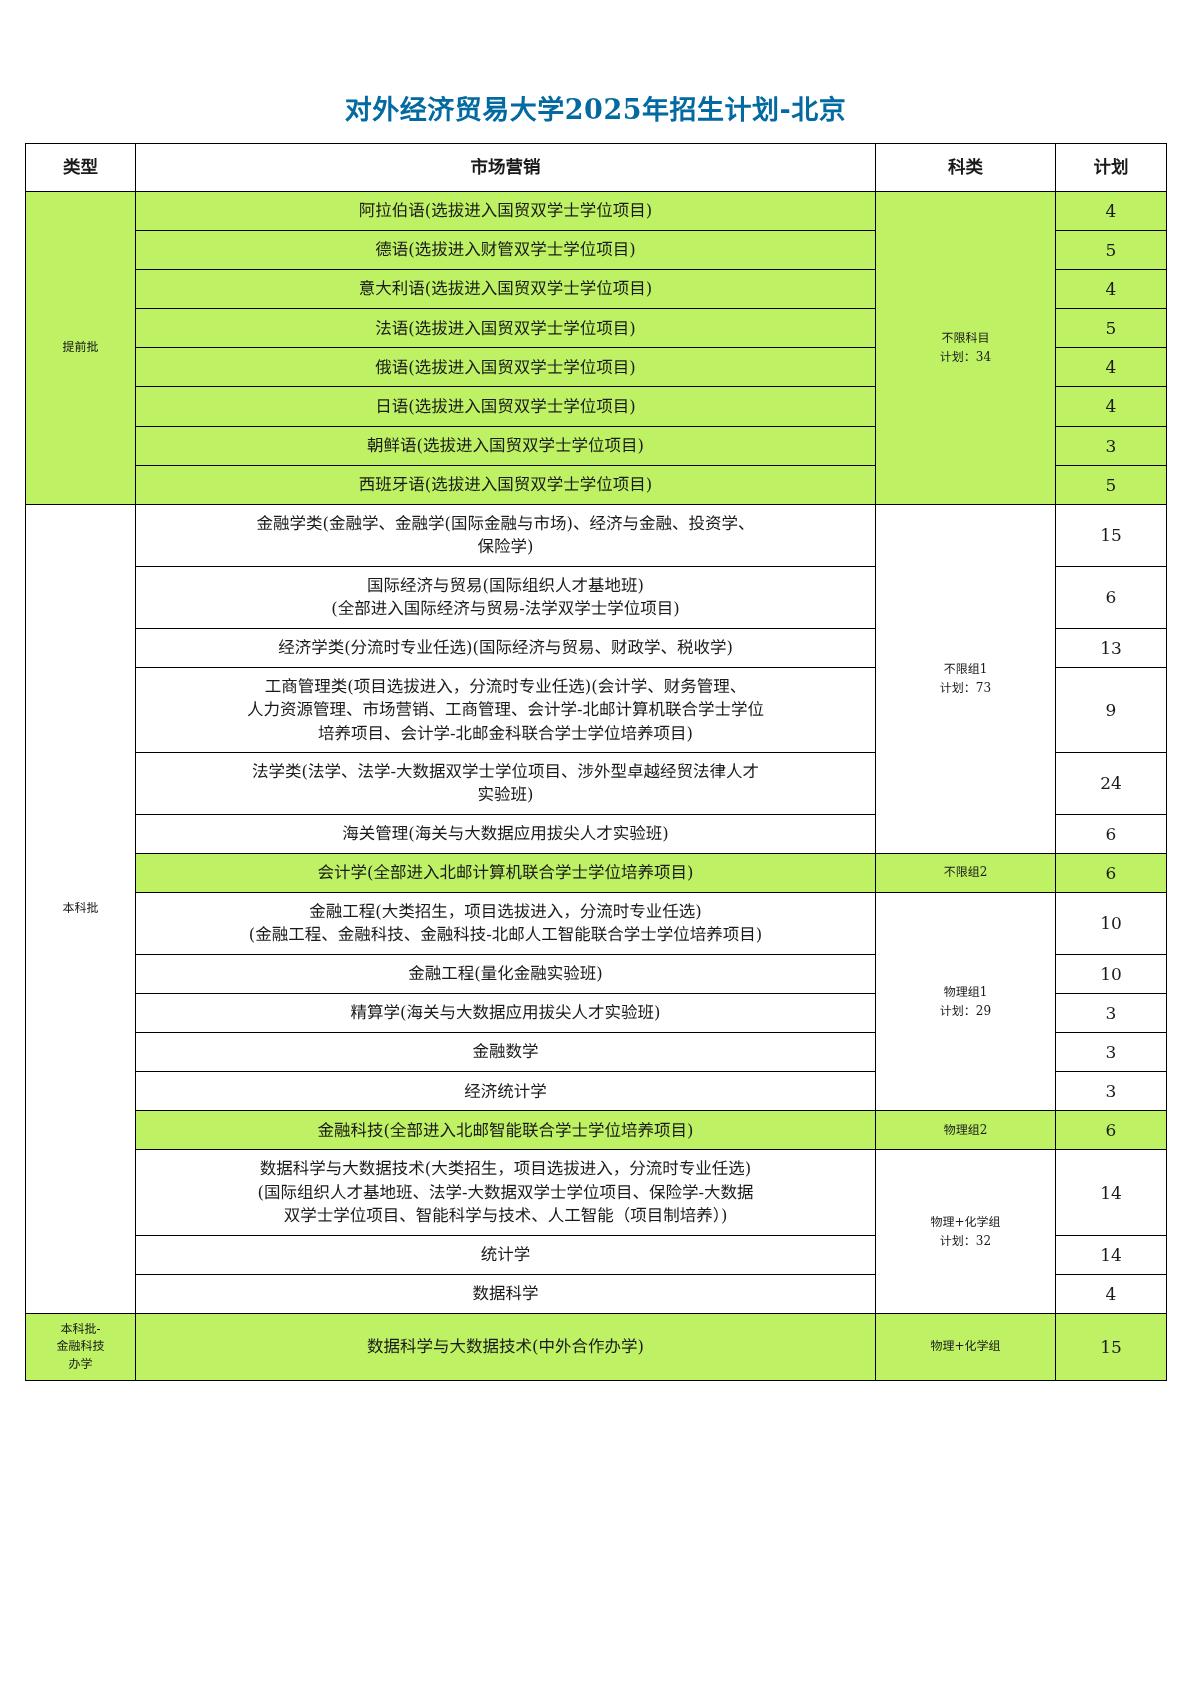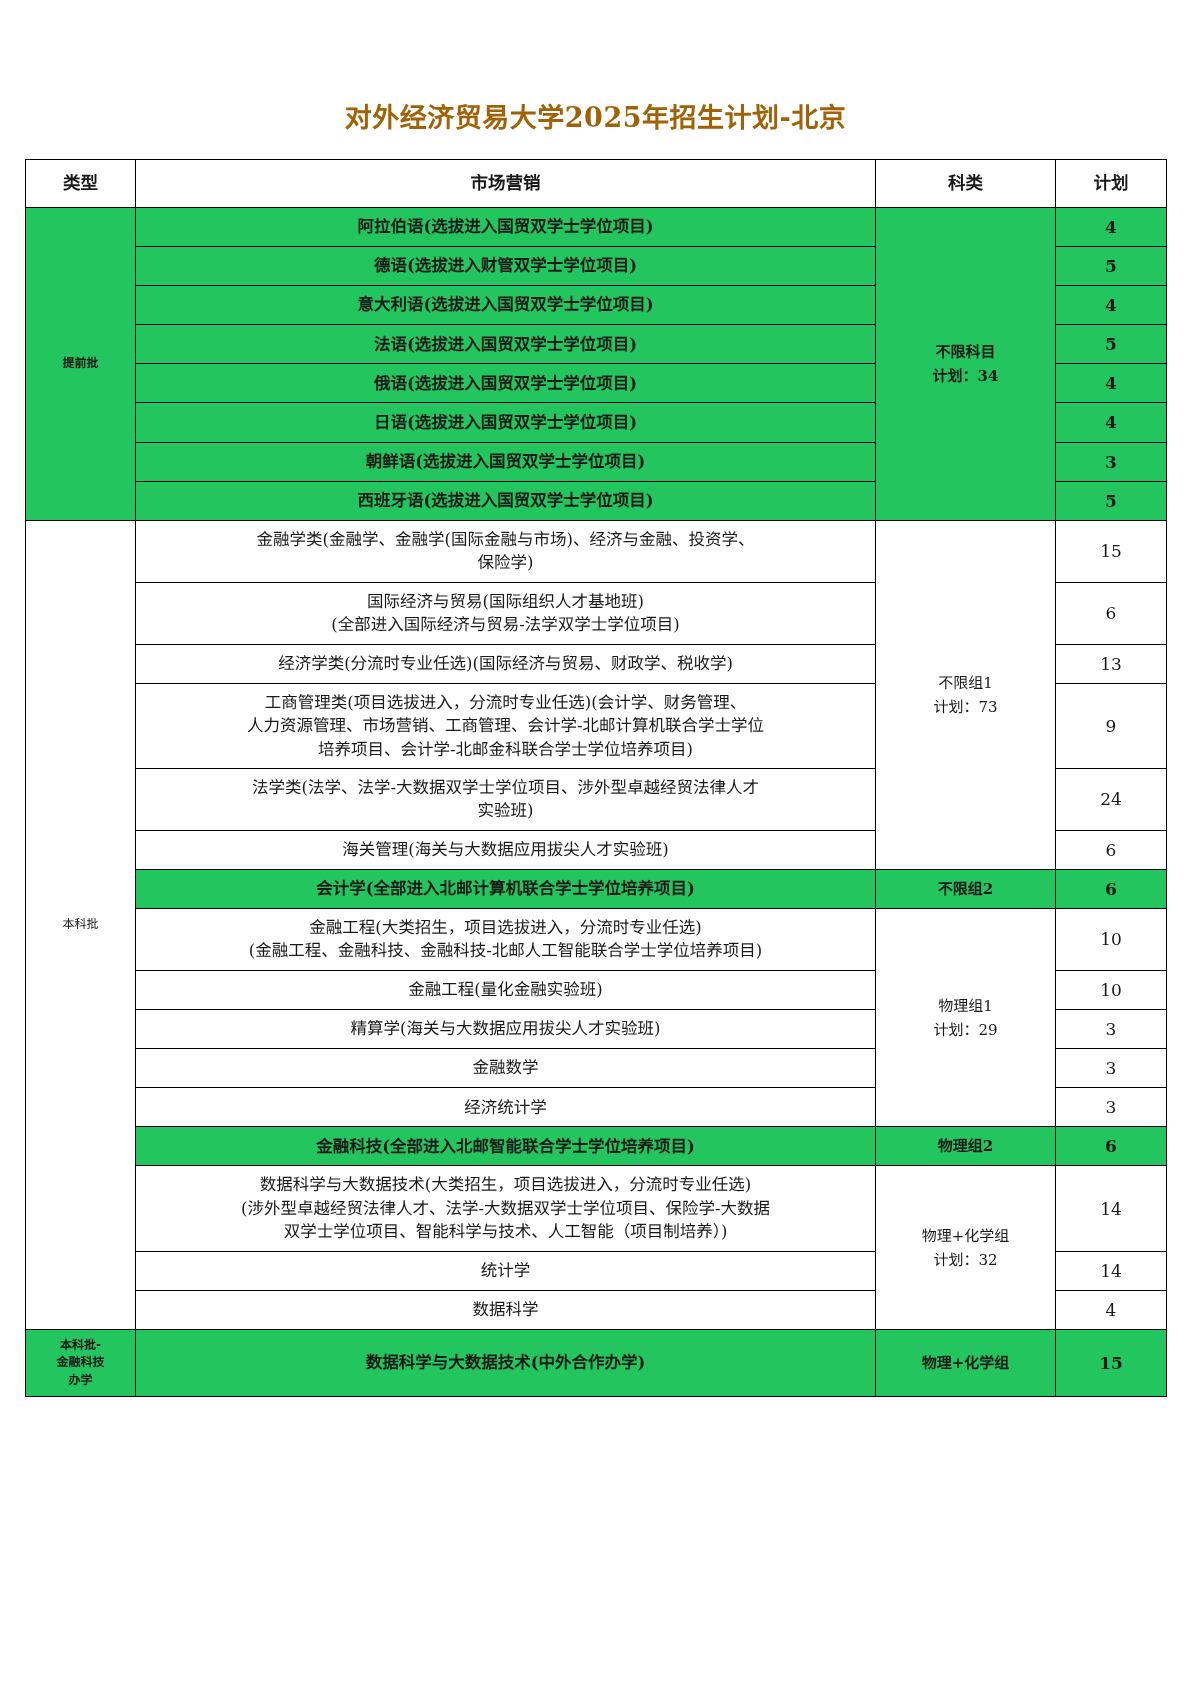--- a/index.html
+++ b/index.html
@@ -18,24 +18,24 @@
   .page {
     width: 1191px;
     box-sizing: border-box;
     padding: 0 25px;
   }
   .doc-title {
     text-align: center;
     font-size: 27px;
     font-weight: bold;
     letter-spacing: 0.5px;
-    margin: 8px;
+    margin: 0;
     padding: 88px 0 16px 0;
     font-family: "DejaVu Serif", "Liberation Serif", serif;
-    color: #a16207;
+    color: #0369a1;
   }
   table.plan {
     border-collapse: collapse;
     width: 1141px;
     table-layout: fixed;
     font-size: 16.5px;
     line-height: 1.42;
   }
   table.plan col.c-type    { width: 110px; }
   table.plan col.c-major   { width: 740px; }
@@ -57,29 +57,28 @@
     background: #ffffff;
   }
   td.cell-type {
     font-size: 12px;
     line-height: 1.45;
   }
   td.cell-major {
     font-size: 16.5px;
   }
   td.cell-cat {
-    font-size: 15px;
+    font-size: 12px;
     line-height: 1.6;
   }
   td.cell-count {
     font-size: 17px;
   }
   .tint {
-    background-color: #22c55e;
-    font-weight: bold;
+    background-color: #bef264;
   }
   .plain {
     background-color: #ffffff;
   }
   .ln { display: block; }
 </style>
 </head>
 <body>
 
 <div class="page">
@@ -254,21 +253,21 @@
             <span class="ln">金融科技(全部进入北邮智能联合学士学位培养项目)</span>
           </td>
           <td class="cell-cat tint" rowspan="1">
             <span class="ln">物理组2</span>
           </td>
           <td class="cell-count tint">6</td>
         </tr>
         <tr>
           <td class="cell-major plain">
             <span class="ln">数据科学与大数据技术(大类招生，项目选拔进入，分流时专业任选)</span>
-            <span class="ln">(涉外型卓越经贸法律人才、法学-大数据双学士学位项目、保险学-大数据</span>
+            <span class="ln">(国际组织人才基地班、法学-大数据双学士学位项目、保险学-大数据</span>
             <span class="ln">双学士学位项目、智能科学与技术、人工智能（项目制培养）)</span>
           </td>
           <td class="cell-cat plain" rowspan="3">
             <span class="ln">物理+化学组</span>
             <span class="ln">计划：32</span>
           </td>
           <td class="cell-count plain">14</td>
         </tr>
         <tr>
           <td class="cell-major plain">

